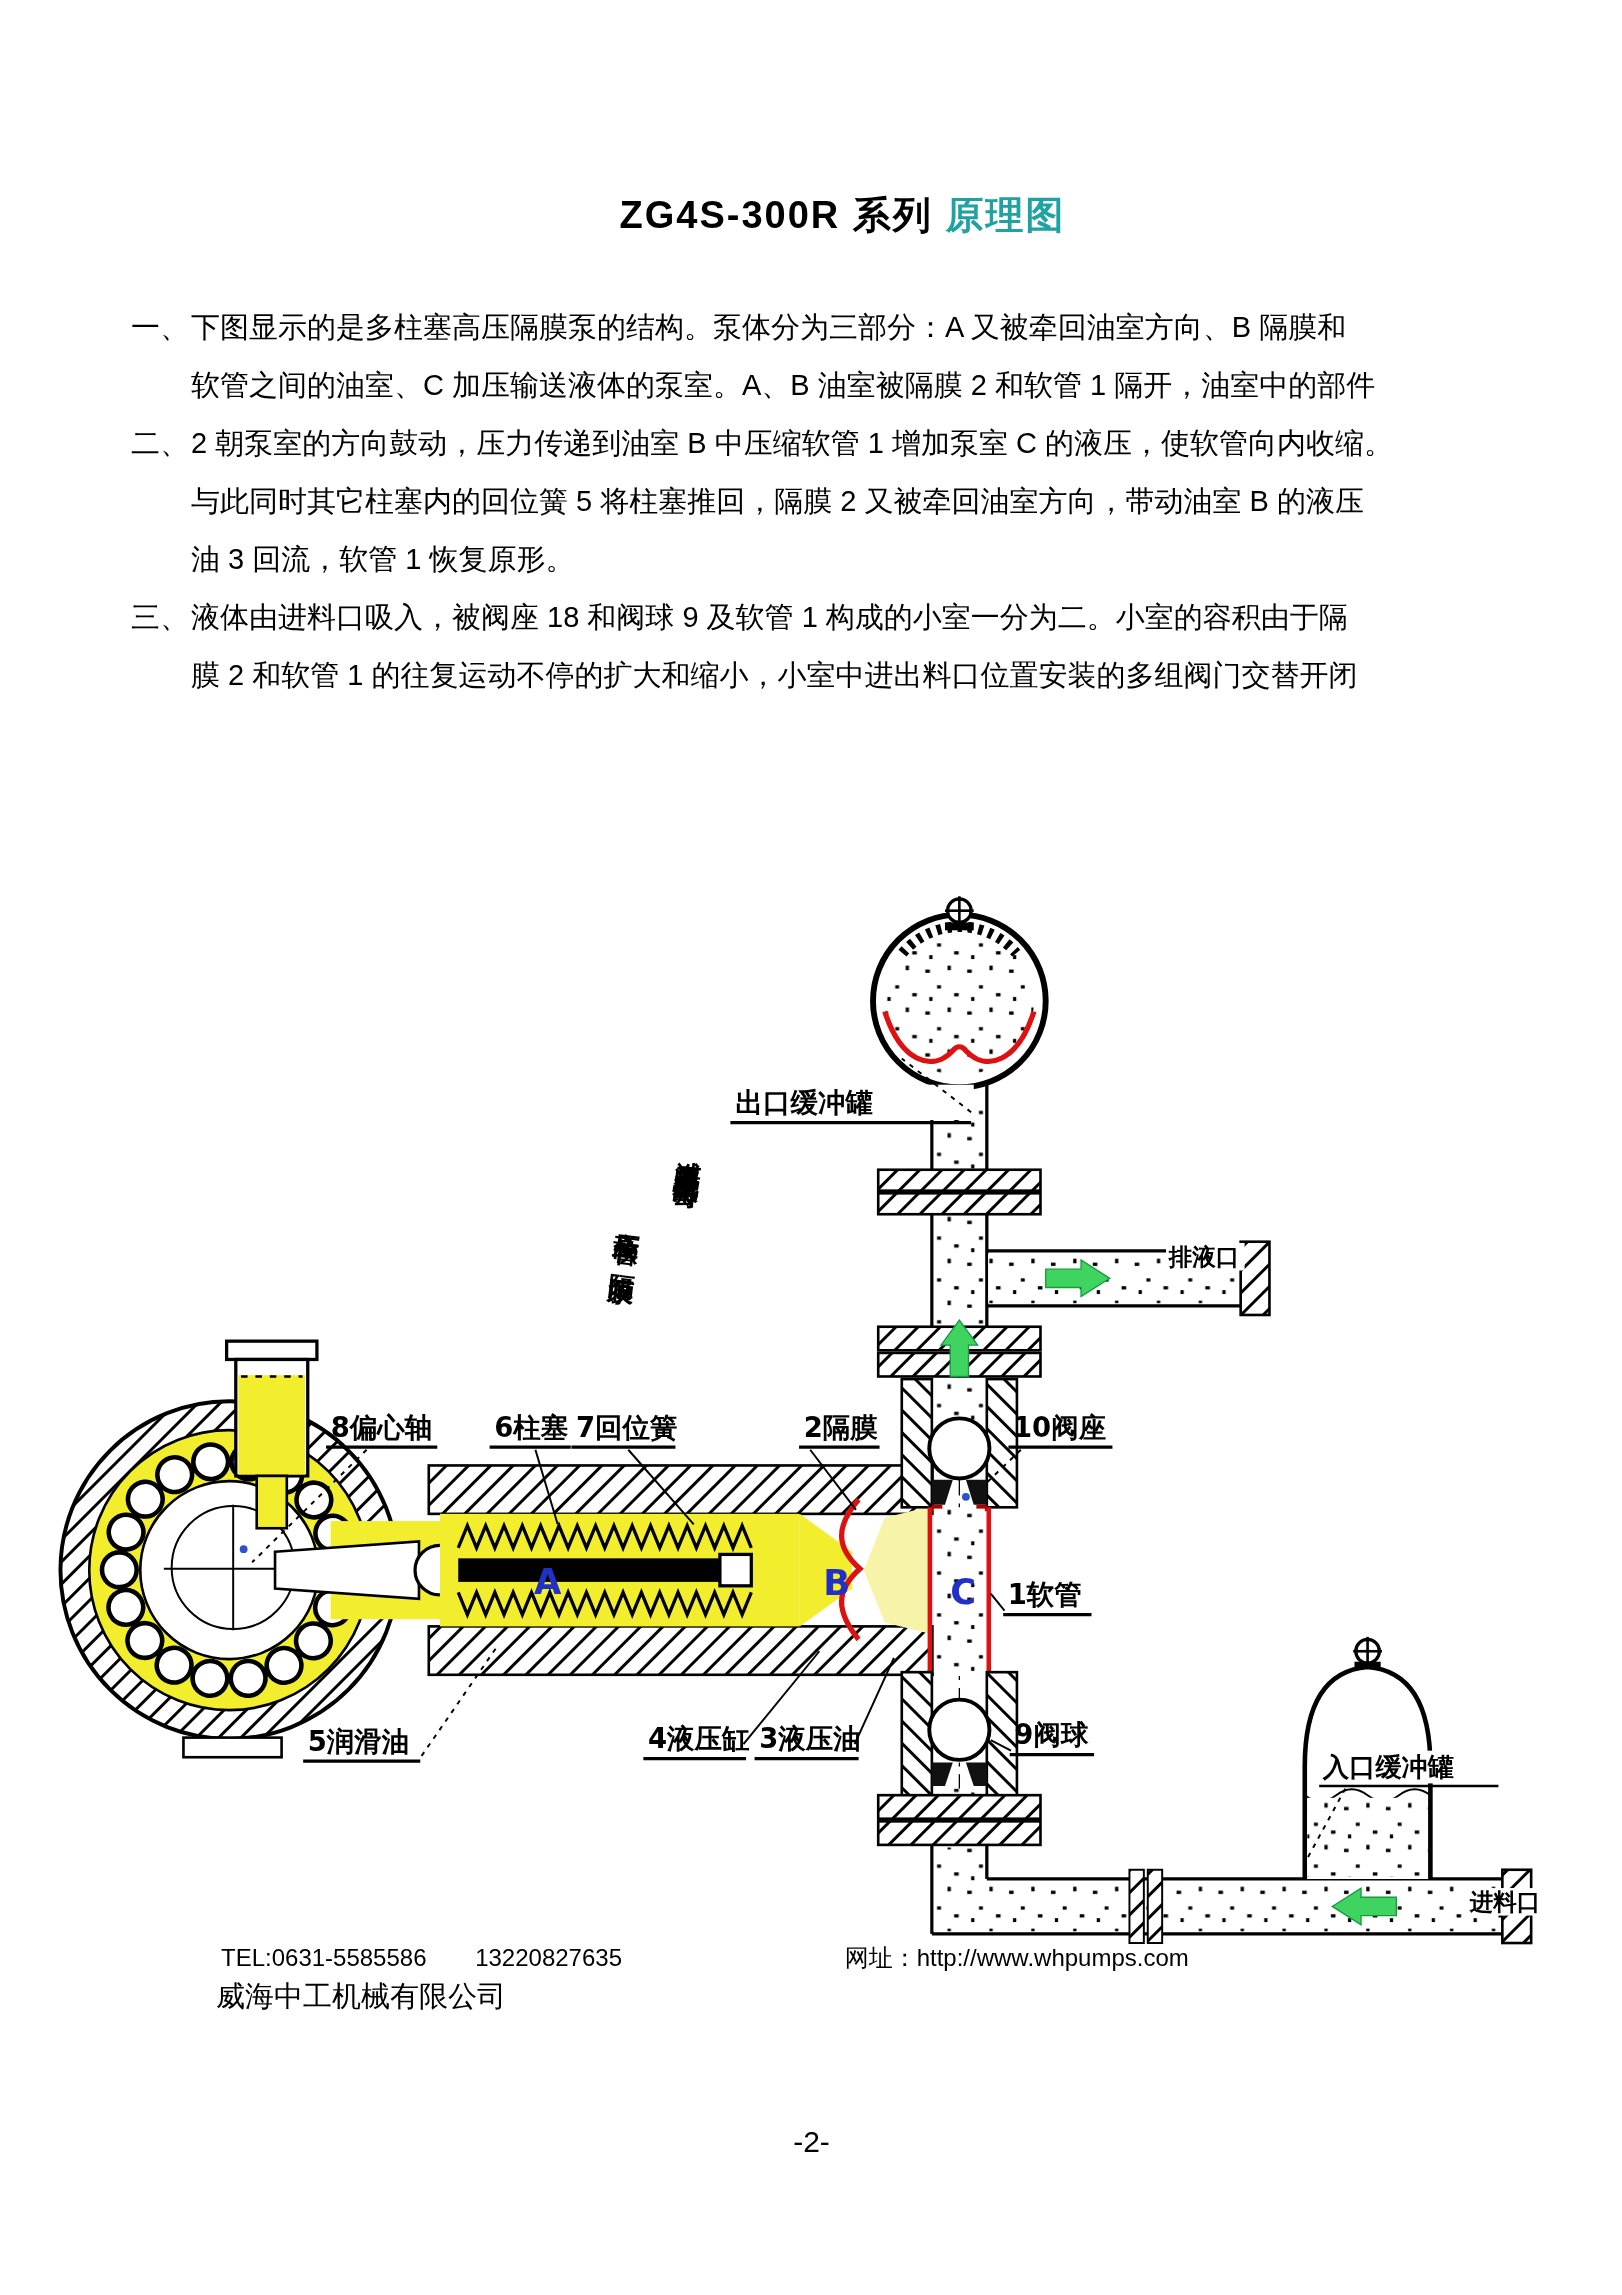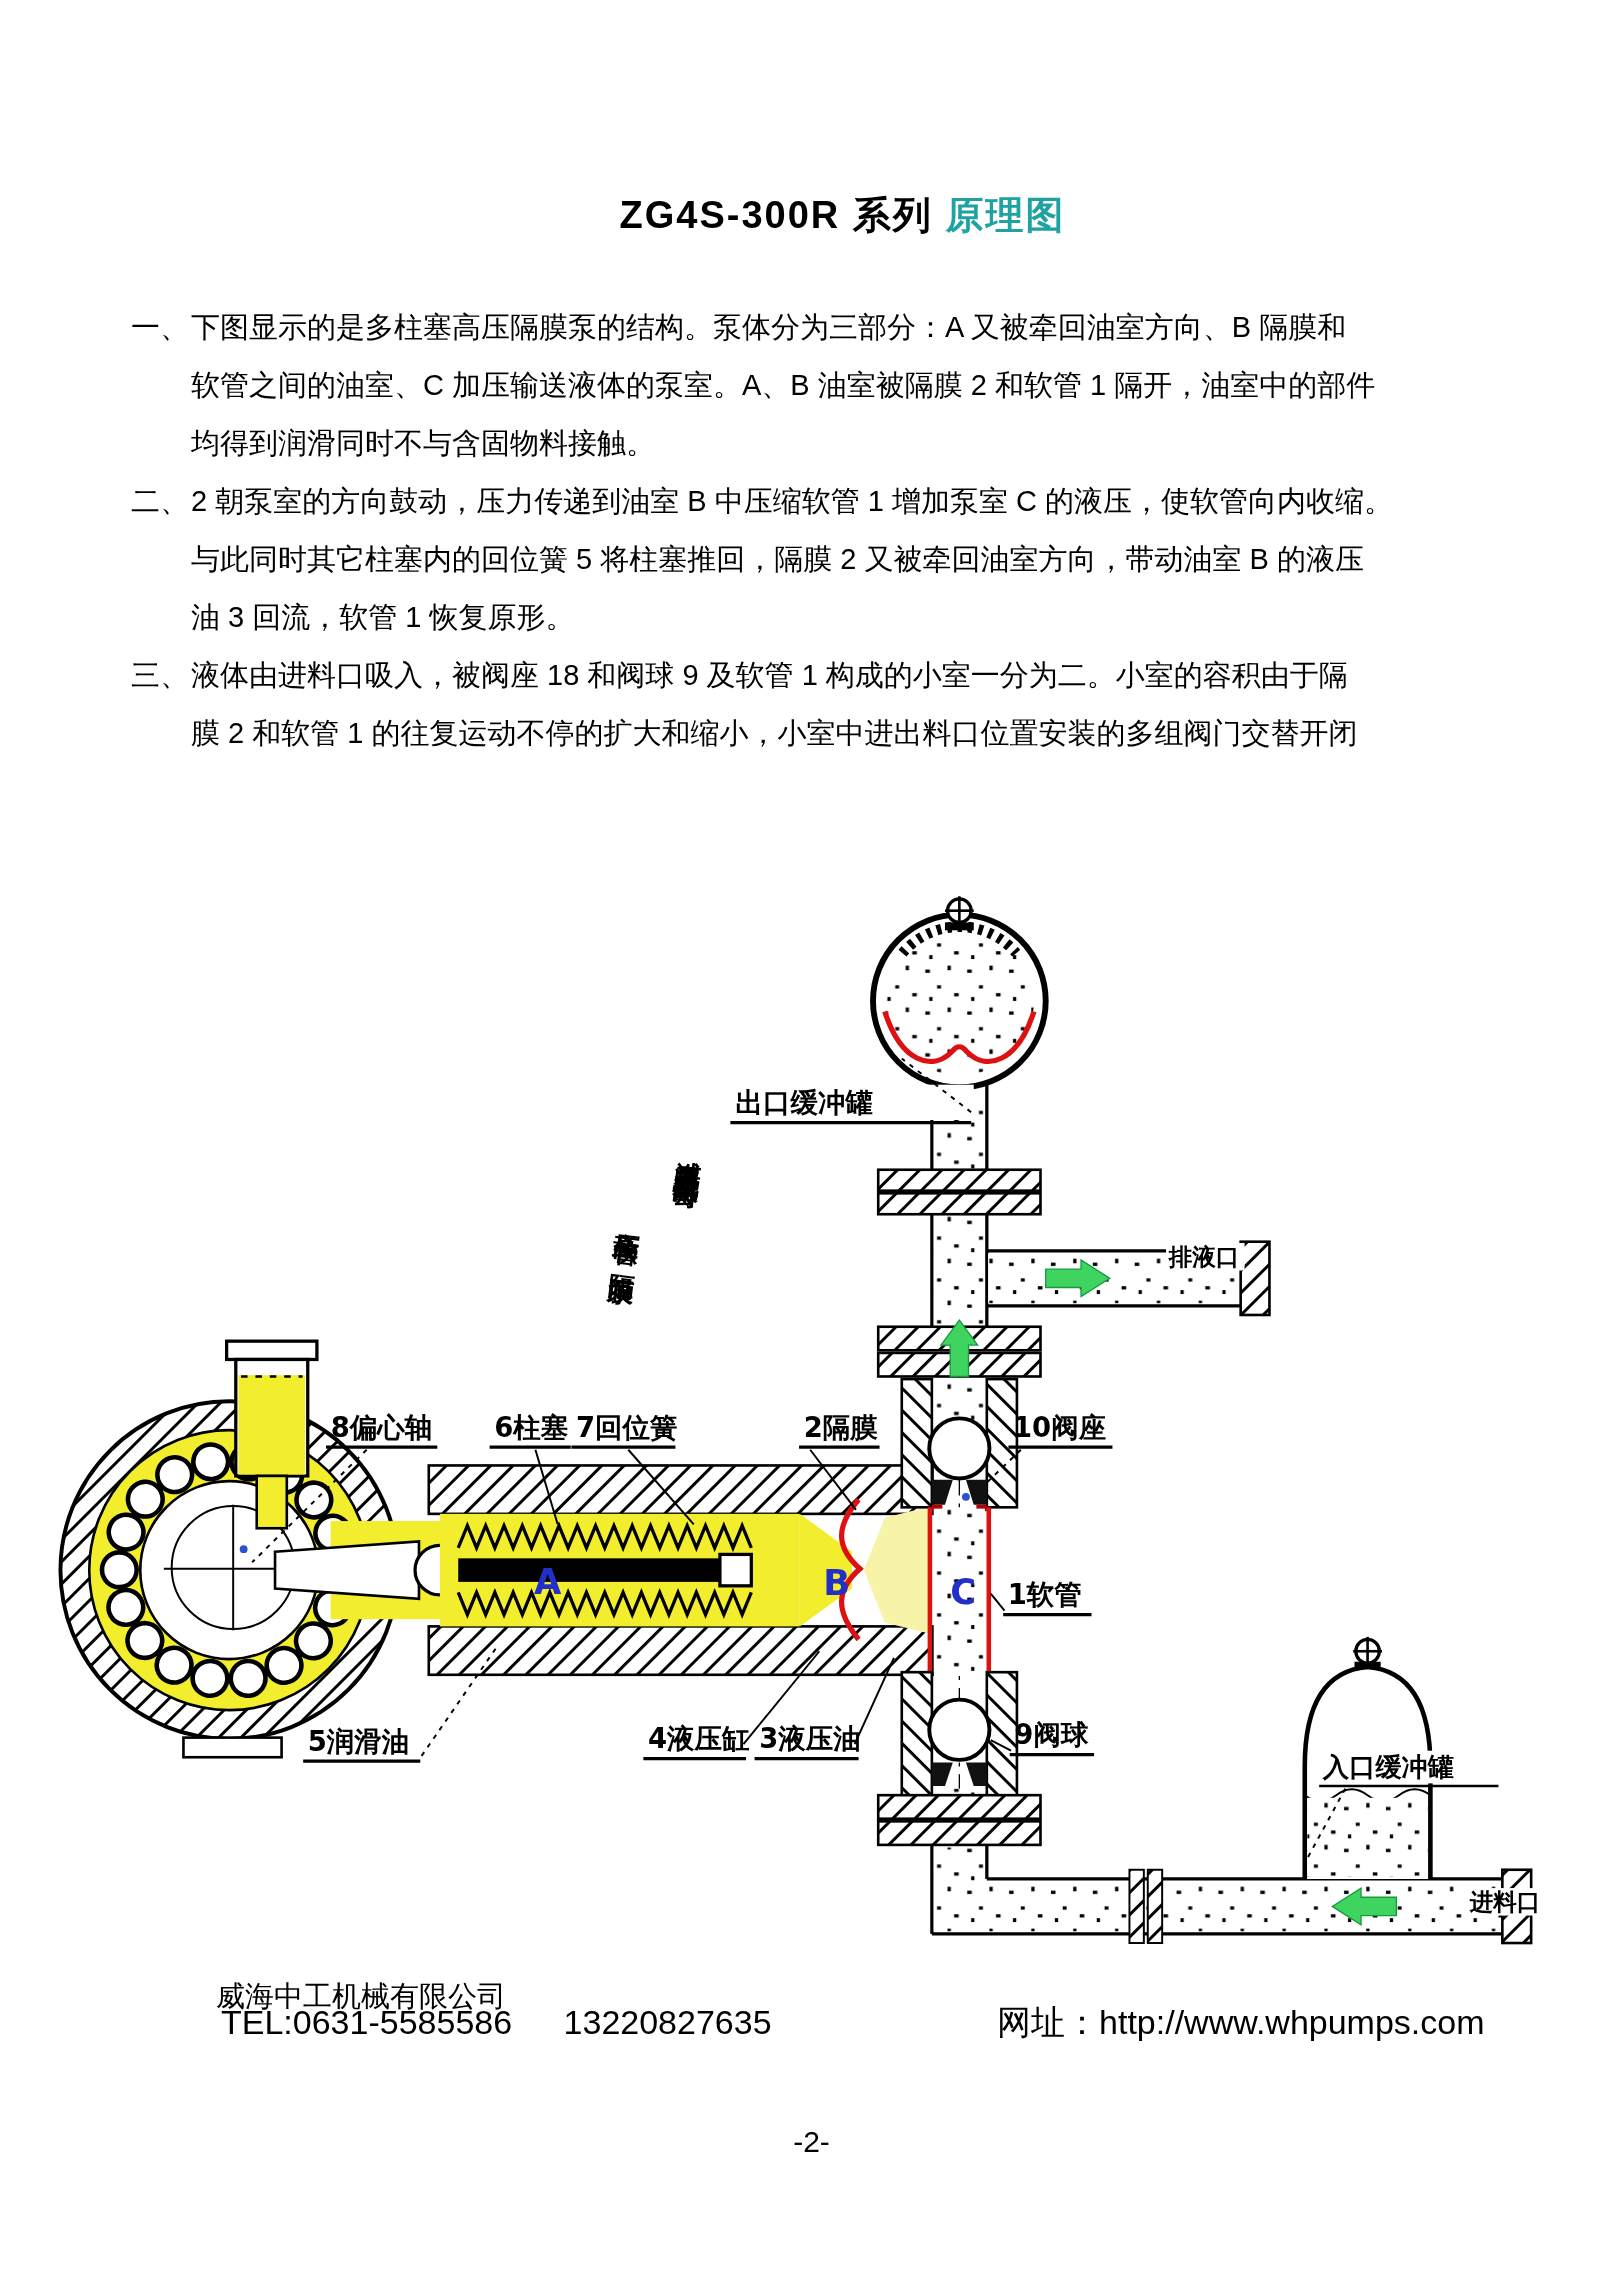--- a/index.html
+++ b/index.html
@@ -5,21 +5,21 @@
   html,body{margin:0;padding:0;background:#e8e8e8;}
   .page{position:relative;width:1623px;height:2295px;background:#ffffff;margin:0 auto;
         font-family:"Liberation Sans",sans-serif;color:#000;overflow:hidden;}
   .title{position:absolute;top:190px;left:0;width:1605px;text-align:center;
          font-size:38px;font-weight:bold;letter-spacing:2px;padding-left:40px;}
   .title .hl{color:#21A2A2;}
   .bodytext{position:absolute;top:298px;left:131px;width:1413px;font-size:29px;line-height:58px;}
   .para{position:relative;padding-left:60px;}
   .para .marker{position:absolute;left:0;top:0;}
   .footer-company{position:absolute;left:216px;top:1977px;font-size:29px;}
-  .footer-line{position:absolute;left:221px;top:2000px;font-size:34px;white-space:nowrap;}
+  .footer-line{position:absolute;left:221px;top:1942px;font-size:24px;white-space:nowrap;}
   .footer-line .tel{margin-right:42px;}
   .footer-line .web{margin-left:216px;}
   .pagenum{position:absolute;top:2125px;left:0;width:1623px;text-align:center;font-size:30px;}
   .diagram-svg{position:absolute;left:0;top:0;width:1623px;height:2295px;}
   .wm{position:absolute;writing-mode:vertical-rl;text-orientation:upright;
       font-size:26px;font-weight:bold;letter-spacing:2.6px;white-space:nowrap;}
   .wm-company{left:674px;top:1140px;transform:rotate(7deg);}
   .wm-product{left:611px;top:1212px;transform:rotate(7deg);}
   .dlabel{font-family:"DejaVu Sans",sans-serif;font-weight:bold;font-size:42px;fill:#000;}
   .dlabel-sm{font-family:"DejaVu Sans",sans-serif;font-weight:bold;font-size:36px;fill:#000;}
@@ -33,21 +33,20 @@
   <div class="title">
     <span>ZG4S-300R 系列</span>
     <span class="hl">原理图</span>
   </div>
 
   <div class="bodytext">
     <div class="para">
       <span class="marker">一、</span>
       <div>下图显示的是多柱塞高压隔膜泵的结构。泵体分为三部分：A 又被牵回油室方向、B 隔膜和</div>
       <div>软管之间的油室、C 加压输送液体的泵室。A、B 油室被隔膜 2 和软管 1 隔开，油室中的部件</div>
-      <div>均得到润滑同时不与含固物料接触。</div>
     </div>
     <div class="para">
       <span class="marker">二、</span>
       <div>2 朝泵室的方向鼓动，压力传递到油室 B 中压缩软管 1 增加泵室 C 的液压，使软管向内收缩。</div>
       <div>与此同时其它柱塞内的回位簧 5 将柱塞推回，隔膜 2 又被牵回油室方向，带动油室 B 的液压</div>
       <div>油 3 回流，软管 1 恢复原形。</div>
     </div>
     <div class="para">
       <span class="marker">三、</span>
       <div>液体由进料口吸入，被阀座 18 和阀球 9 及软管 1 构成的小室一分为二。小室的容积由于隔</div>

